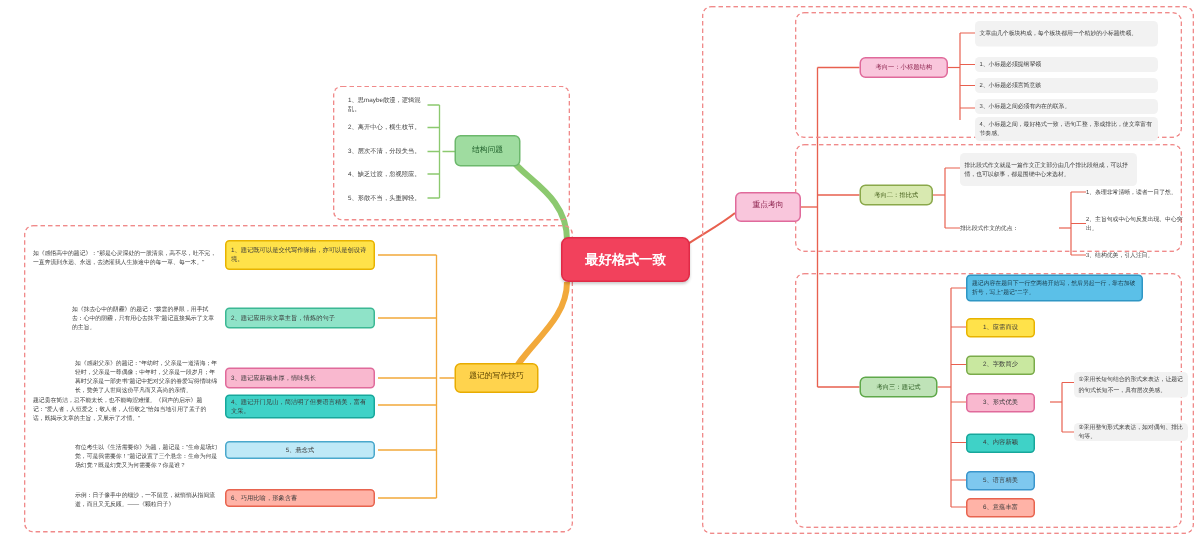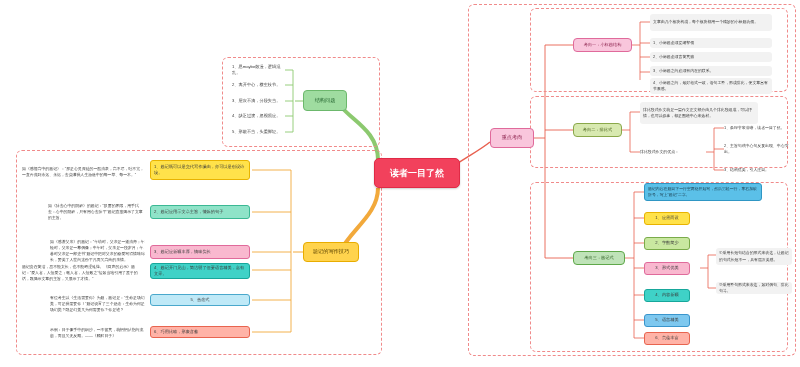--- a/index.html
+++ b/index.html
@@ -64,21 +64,21 @@
   </svg>
 
   <div class="dashgrp" style="left:222px;top:57px;width:158px;height:90px;"></div>
   <div class="dashgrp" style="left:16px;top:150px;width:366px;height:205px;"></div>
   <div class="dashgrp" style="left:468px;top:4px;width:328px;height:352px;"></div>
   <div class="dashgrp" style="left:530px;top:8px;width:258px;height:84px;"></div>
   <div class="dashgrp" style="left:530px;top:96px;width:258px;height:72px;"></div>
   <div class="dashgrp" style="left:530px;top:182px;width:258px;height:170px;"></div>
 
   <div class="center-node lbl-lg" style="left:374px;top:158px;width:84px;height:28px;">
-    <span>读者一目了然</span>
+    <span>最好格式一致</span>
   </div>
 
   <div class="node pill lbl-md" style="left:303px;top:90px;width:44px;height:21px;background:#9fdca0;border-color:#6cb86c;color:#1f5f2a;justify-content:center;">
     <span style="text-align:center;">结构问题</span>
   </div>
   <div class="node plain lbl-sm" style="left:232px;top:64px;width:56px;height:12px;">
     <span>1、思maybe散漫，逻辑混乱。</span>
   </div>
   <div class="node plain lbl-sm" style="left:232px;top:79px;width:56px;height:12px;">
     <span>2、离开中心，横生枝节。</span>

